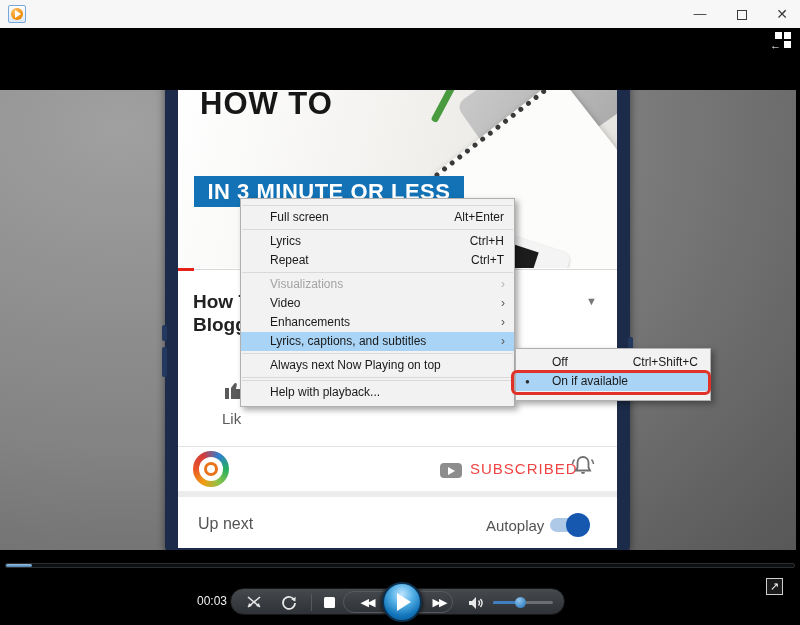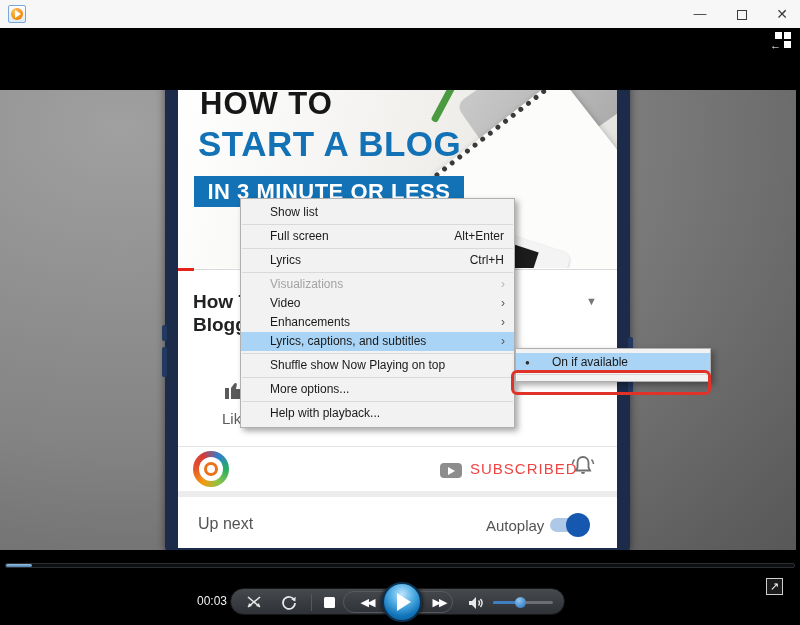--- a/index.html
+++ b/index.html
@@ -146,21 +146,20 @@
     <div class="screen">
 
       <div class="thumb">
         <div class="laptop"></div>
         <div class="pen"></div>
         <div class="notebook"></div>
         <div class="photo-phone">
             <div class="scr"></div>
           </div>
         <div class="t-line1">HOW TO</div>
-        <div class="t-line2">START A BLOG</div>
         <div class="t-band">IN 3 MINUTE OR LESS</div>
       </div>
       <div class="yt-progress"></div>
       <div class="yt-progress-rest"></div>
 
       <div class="vid-title vt1">How T</div>
       <div class="vid-title vt2">Bloggi</div>
       <div class="chevron">▼</div>
 
       <div class="like-wrap">
@@ -192,39 +191,39 @@
       <div class="autoplay-label">Autoplay</div>
       <div class="toggle">
           <div class="knob"></div>
         </div>
     </div>
   </div>
   <div class="video-right-edge"></div>
 </div>
 
 <div class="menu">
-  <div class="mi"><span>Show list</span></div>
   <div class="msep"></div>
   <div class="mi"><span>Full screen</span><span class="sc">Alt+Enter</span></div>
   <div class="msep"></div>
   <div class="mi"><span>Lyrics</span><span class="sc">Ctrl+H</span></div>
+  <div class="mi"><span>Repeat</span><span class="sc">Ctrl+T</span></div>
   <div class="msep"></div>
   <div class="mi disabled"><span>Visualizations</span><span class="sub-arrow">›</span></div>
   <div class="mi"><span>Video</span><span class="sub-arrow">›</span></div>
   <div class="mi"><span>Enhancements</span><span class="sub-arrow">›</span></div>
   <div class="mi hl"><span>Lyrics, captions, and subtitles</span><span class="sub-arrow">›</span></div>
   <div class="msep"></div>
-  <div class="mi"><span>Shuffle show Now Playing on top</span></div>
-  <div class="msep"></div>
-  <div class="mi"><span>More options...</span></div>
+  <div class="mi"><span>Always next Now Playing on top</span></div>
+  <div class="msep"></div>
   <div class="msep"></div>
   <div class="mi"><span>Help with playback...</span></div>
 </div>
 
 <div class="submenu">
+  <div class="smi"><span>Off</span><span class="sc">Ctrl+Shift+C</span></div>
   <div class="smi hl"><span class="bullet">●</span><span>On if available</span></div>
   <div class="msep"></div>
   <div class="red-box"></div>
 </div>
 
 <div class="bottombar">
   <div class="seek">
       <div class="fill"></div>
     </div>
   <div class="time">00:03</div>

